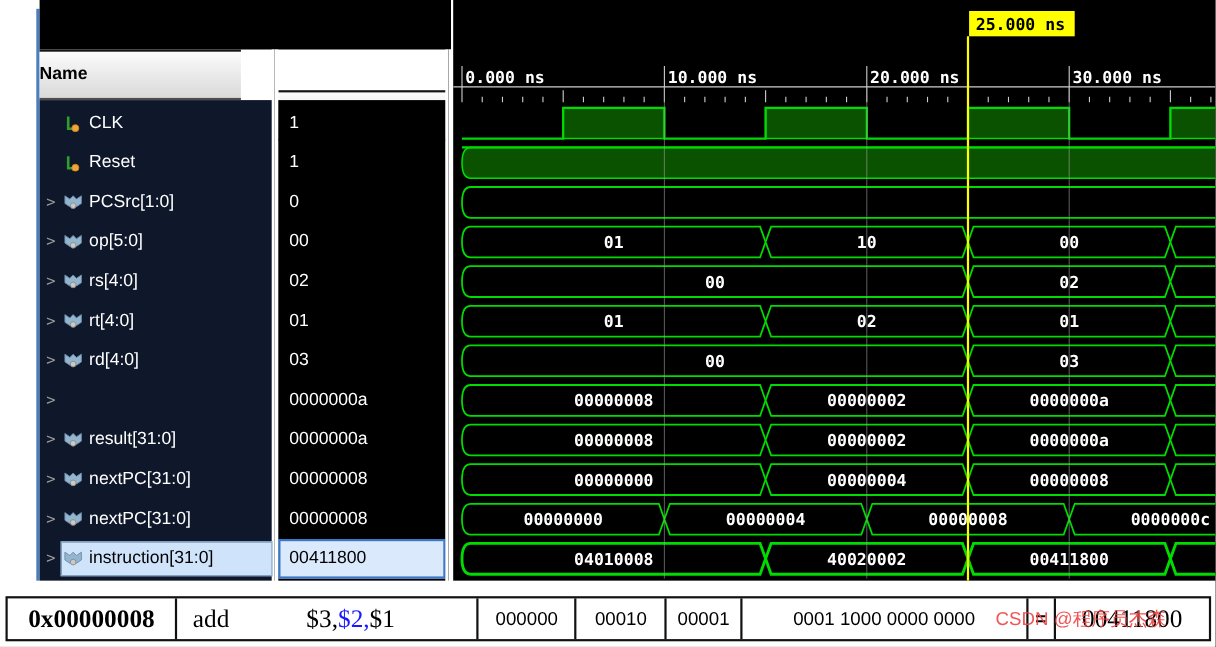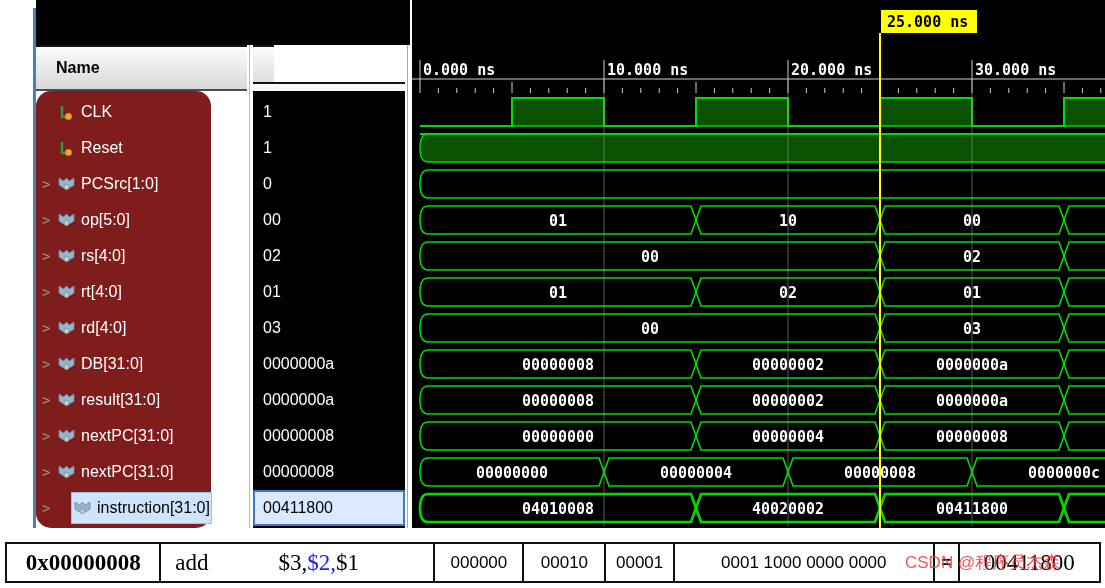--- a/index.html
+++ b/index.html
@@ -16,39 +16,39 @@
 
   
   #topband{left:36px;top:0;width:374px;height:45px;background:#000000;}
 
   
   .hdr{
     top:45px;height:46px;background:linear-gradient(#fbfbfb,#d9d9d9);
     border-top:2px solid #141414;border-bottom:2px solid #4c4c4c;
     color:#000;font-weight:bold;font-size:16px;display:flex;align-items:center;
   }
-  #name-header{left:36px;width:238px;padding-left:20px;}
+  #name-header{left:36px;width:183px;}
   #value-header{left:253px;width:152px;padding-left:22px;margin-top:37px;}
 
   
-  #name-panel{left:36px;top:91px;width:175px;height:437px;background:#7f1d1d;border-radius:15px;}
+  #name-panel{left:36px;top:91px;width:211px;height:437px;background:#0f172a;}
   #value-panel{left:253px;top:91px;width:152px;height:437px;background:#000;}
   #splitter{left:247px;top:45px;width:6px;height:483px;
     background:linear-gradient(to right,#fff 0 2px,#b9b9b9 2px 3px,#fff 3px 6px);}
   #panel-divider{left:405px;top:45px;width:7px;height:483px;
     background:linear-gradient(to right,#fff 0 2px,#a8a8a8 2px 3px,#fff 3px 7px);}
 
   .rows{position:absolute;left:0;top:3px;right:0;}
   .srow{height:36px;display:flex;align-items:center;color:#fff;font-size:16px;}
   .chev{width:14px;margin-left:6px;color:#9a9a9a;font-size:14px;flex:0 0 auto;
         font-family:"DejaVu Sans Mono",monospace;}
   .chev.hidden{visibility:hidden;}
   .nwrap{display:flex;align-items:center;flex:1;height:30px;padding-left:2px;}
   .sicon{width:18px;height:16px;margin-right:5px;flex:0 0 auto;display:inline-flex;}
-  .srow.sel .nwrap{background:#cfe3fb;outline:1px solid #9dc3e6;color:#000;margin-left:16px;}
+  .srow.sel .nwrap{background:#cfe3fb;outline:1px solid #9dc3e6;color:#000;}
   .vrow{height:36px;display:flex;align-items:center;color:#fff;font-size:16px;padding-left:10px;box-sizing:border-box;}
   .vrow.sel{background:#dbe9fc;border:2px solid #3c78c8;color:#000;padding-left:8px;}
 
   
   #wave-panel{left:412px;top:0;width:693px;height:528px;background:#000;}
   #wave-svg{display:block;}
 
   
   #bottom-strip{left:0;top:528px;width:1105px;height:60px;background:#ffffff;}
   #decode-table{
@@ -173,29 +173,20 @@
             <svg width="17" height="15" viewBox="0 0 17 15">
               <path d="M1 2 L5.5 5 L8.5 2 L11.5 5 L16 2 V9 L11.5 12 L8.5 9 L5.5 12 L1 9 Z" fill="#93b5d0" stroke="#6b8ba6" stroke-width="0.8"></path>
               <circle cx="8.5" cy="11" r="2.6" fill="#c9c9c9" stroke="#8a8a8a" stroke-width="0.8"></circle>
             </svg>
           </span>
           <span>rd[4:0]</span>
         </span>
       </div>
       <div class="srow">
         <span class="chev">&gt;</span>
-        <span class="nwrap">
-          <span class="sicon">
-            <svg width="17" height="15" viewBox="0 0 17 15">
-              <path d="M1 2 L5.5 5 L8.5 2 L11.5 5 L16 2 V9 L11.5 12 L8.5 9 L5.5 12 L1 9 Z" fill="#93b5d0" stroke="#6b8ba6" stroke-width="0.8"></path>
-              <circle cx="8.5" cy="11" r="2.6" fill="#c9c9c9" stroke="#8a8a8a" stroke-width="0.8"></circle>
-            </svg>
-          </span>
-          <span>DB[31:0]</span>
-        </span>
       </div>
       <div class="srow">
         <span class="chev">&gt;</span>
         <span class="nwrap">
           <span class="sicon">
             <svg width="17" height="15" viewBox="0 0 17 15">
               <path d="M1 2 L5.5 5 L8.5 2 L11.5 5 L16 2 V9 L11.5 12 L8.5 9 L5.5 12 L1 9 Z" fill="#93b5d0" stroke="#6b8ba6" stroke-width="0.8"></path>
               <circle cx="8.5" cy="11" r="2.6" fill="#c9c9c9" stroke="#8a8a8a" stroke-width="0.8"></circle>
             </svg>
           </span>

